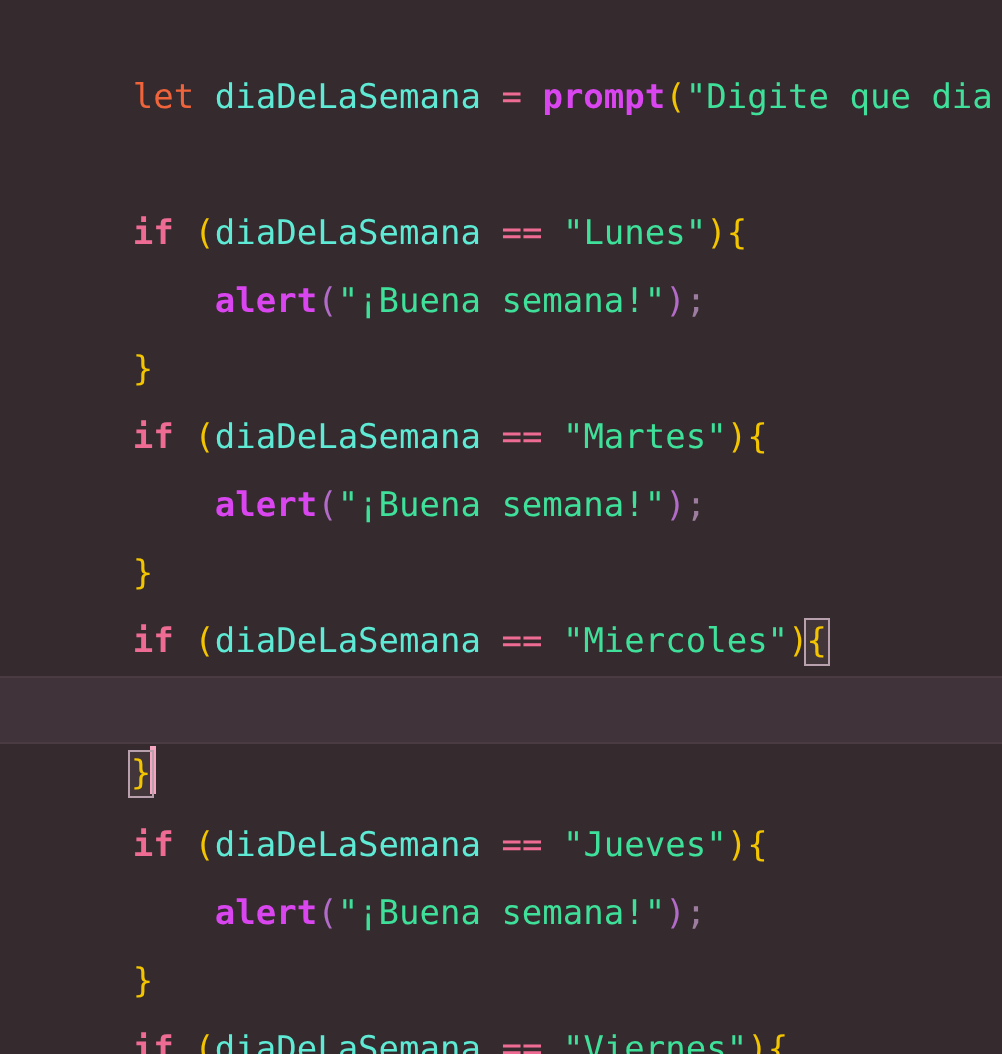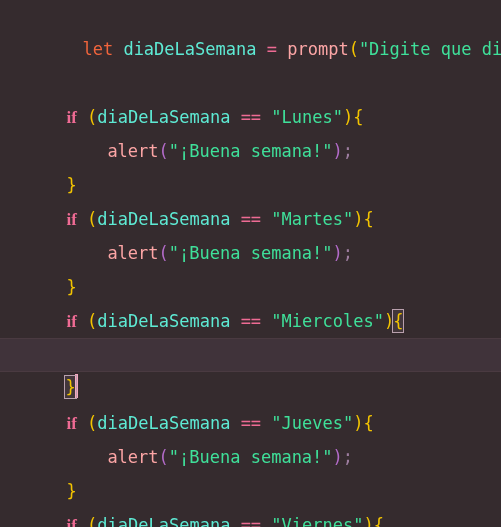--- a/index.html
+++ b/index.html
@@ -34,25 +34,25 @@
     box-sizing: border-box;
   }
   .line.active {
     background: #40333a;
     border-top: 1px solid #4a3a41;
     border-bottom: 1px solid #4a3a41;
     height: 34px;
     line-height: 32px;
   }
   
-  .tk-kw-let   { color: #f0643c; margin-left: 16px; }
+  .tk-kw-let   { color: #f0643c; }
   .tk-ident    { color: #5eead4; }
   .tk-op       { color: #ee6b94; }
-  .tk-kw-if    { color: #ee6b94; font-weight: bold; font-family: Liberation Serif, serif; }
-  .tk-fn       { color: #fca5a5; }
+  .tk-kw-if    { color: #ee6b94; font-weight: bold; }
+  .tk-fn       { color: #d946ef; font-weight: bold; }
   .tk-str      { color: #3fe09a; }
   .tk-brace    { color: #f3c400; }
   .tk-paren-y  { color: #f3c400; }
   .tk-paren-p  { color: #b36bc9; }
   .tk-semi     { color: #9d7d9f; }
   .tk-plain    { color: #e7c68c; }
 
   .bracket-match {
     outline: 1px solid #b9a0ad;
     background: rgba(185,160,173,0.10);

